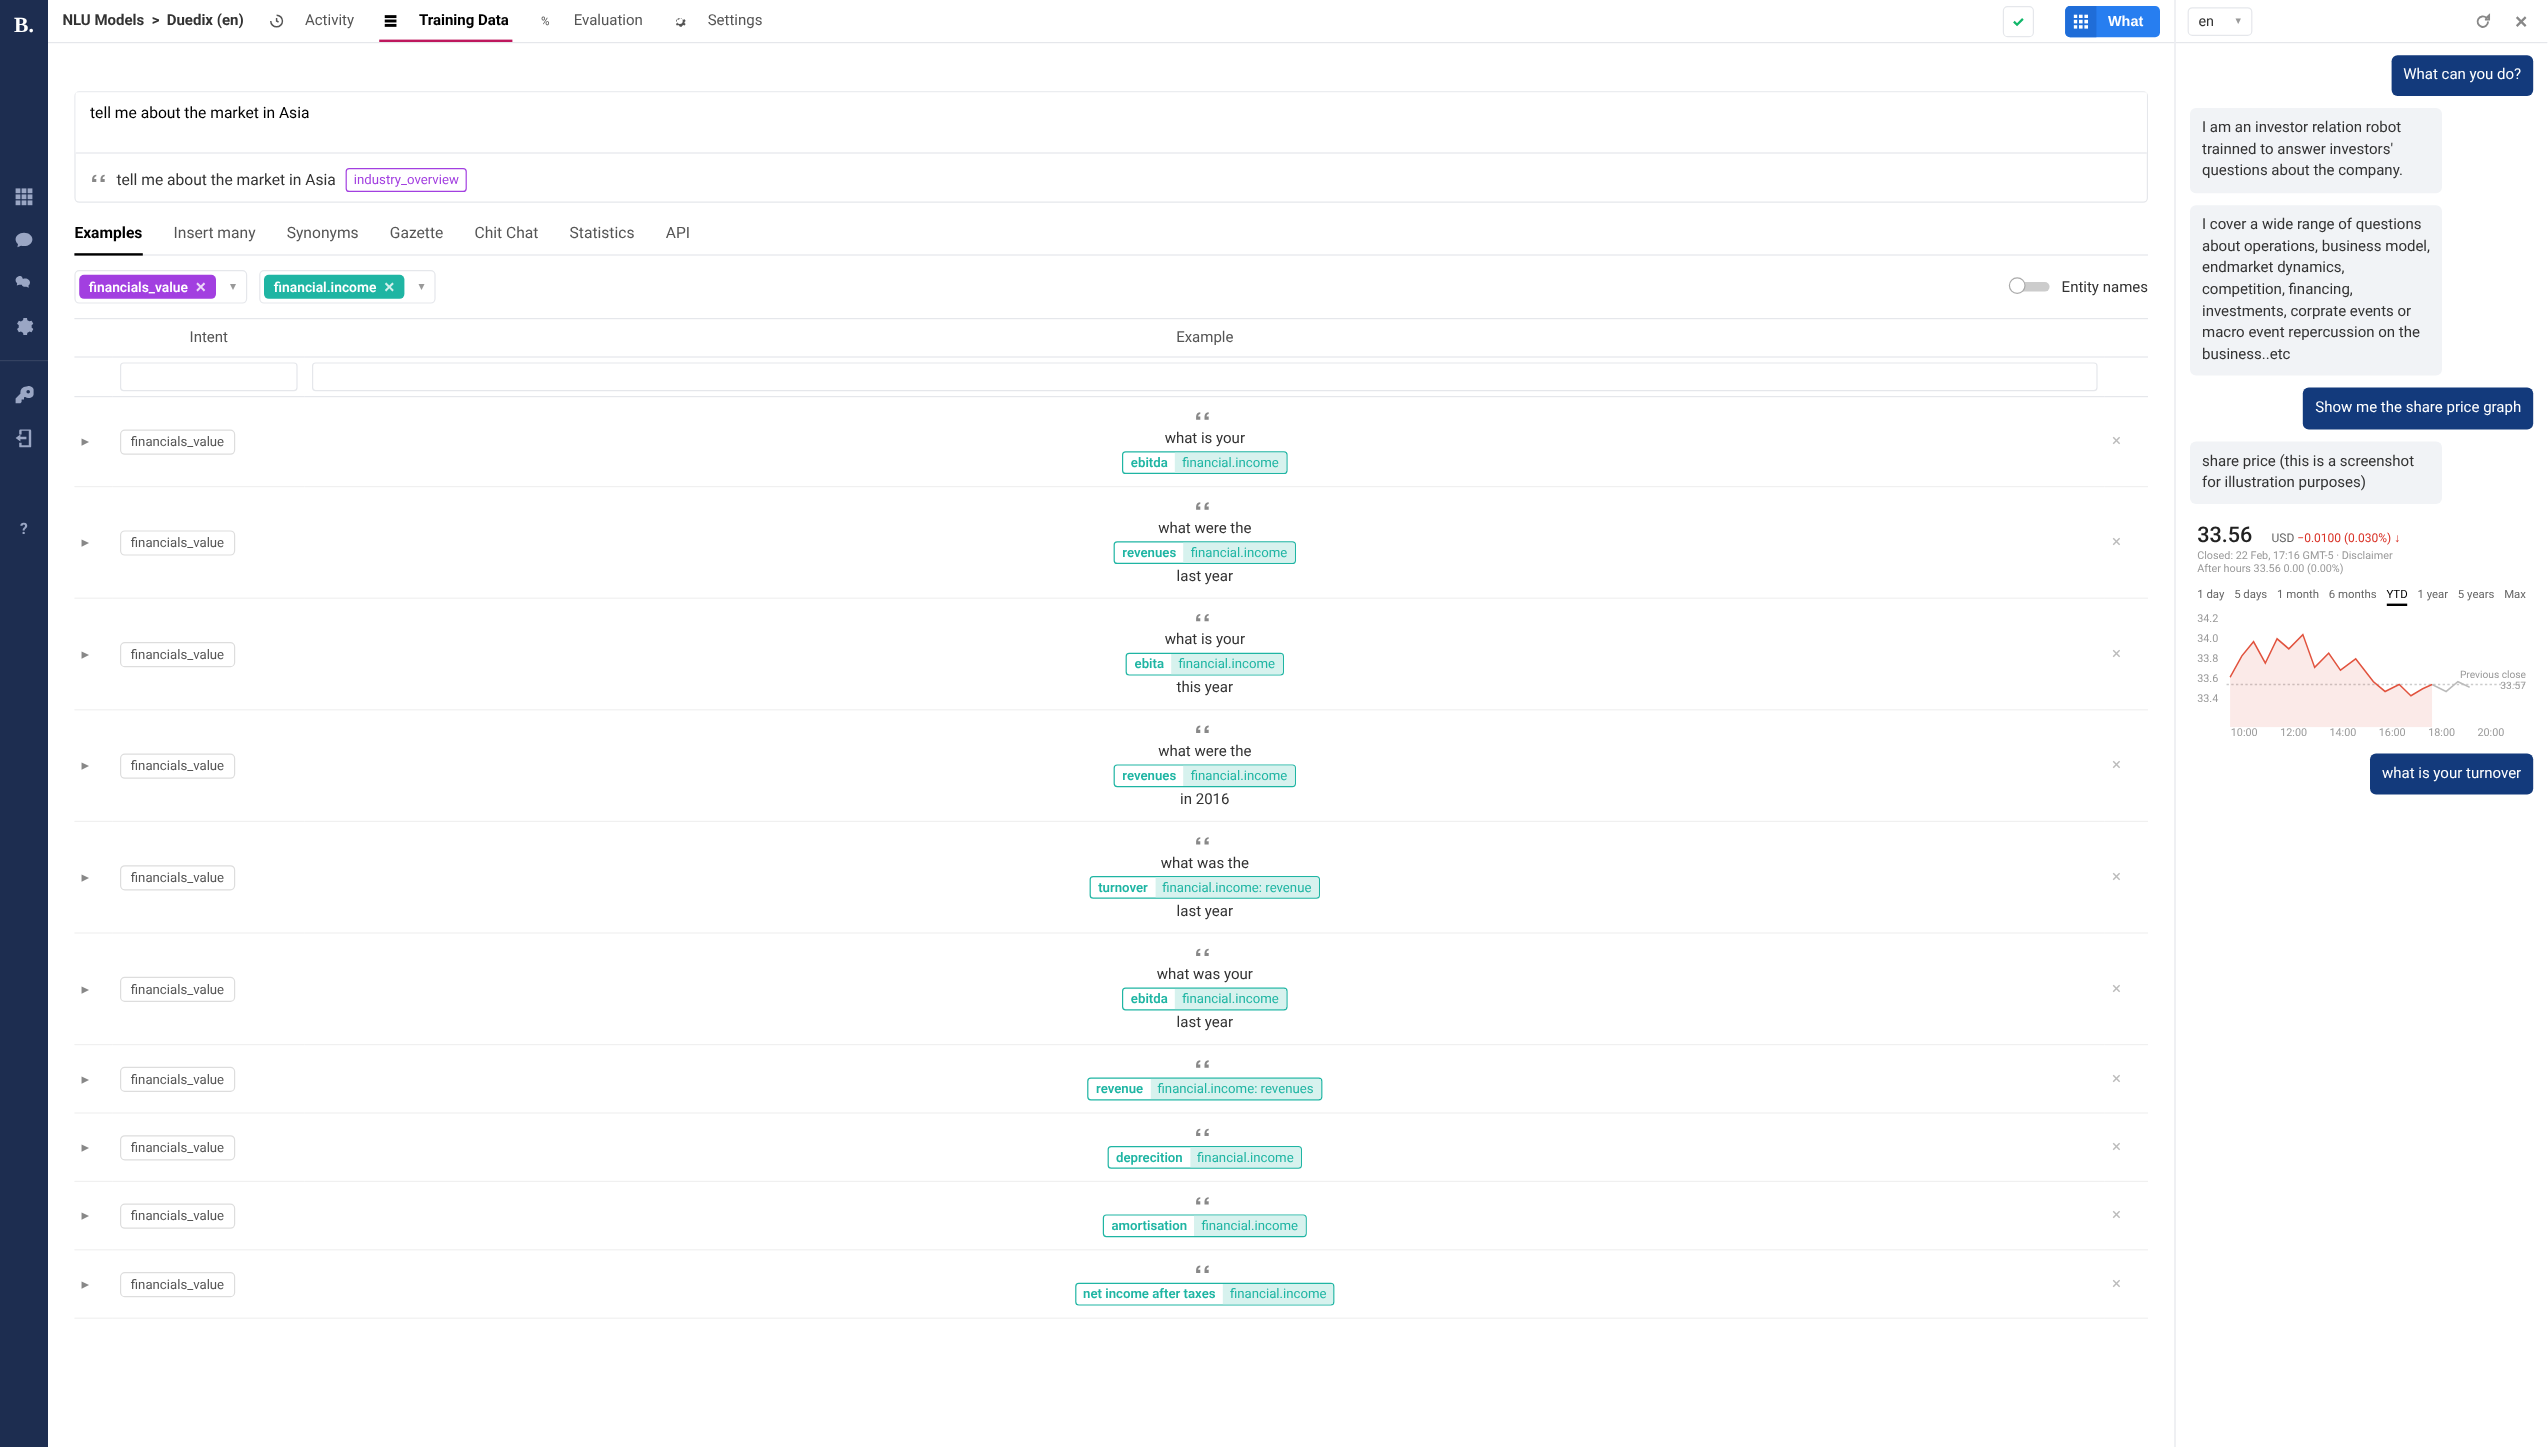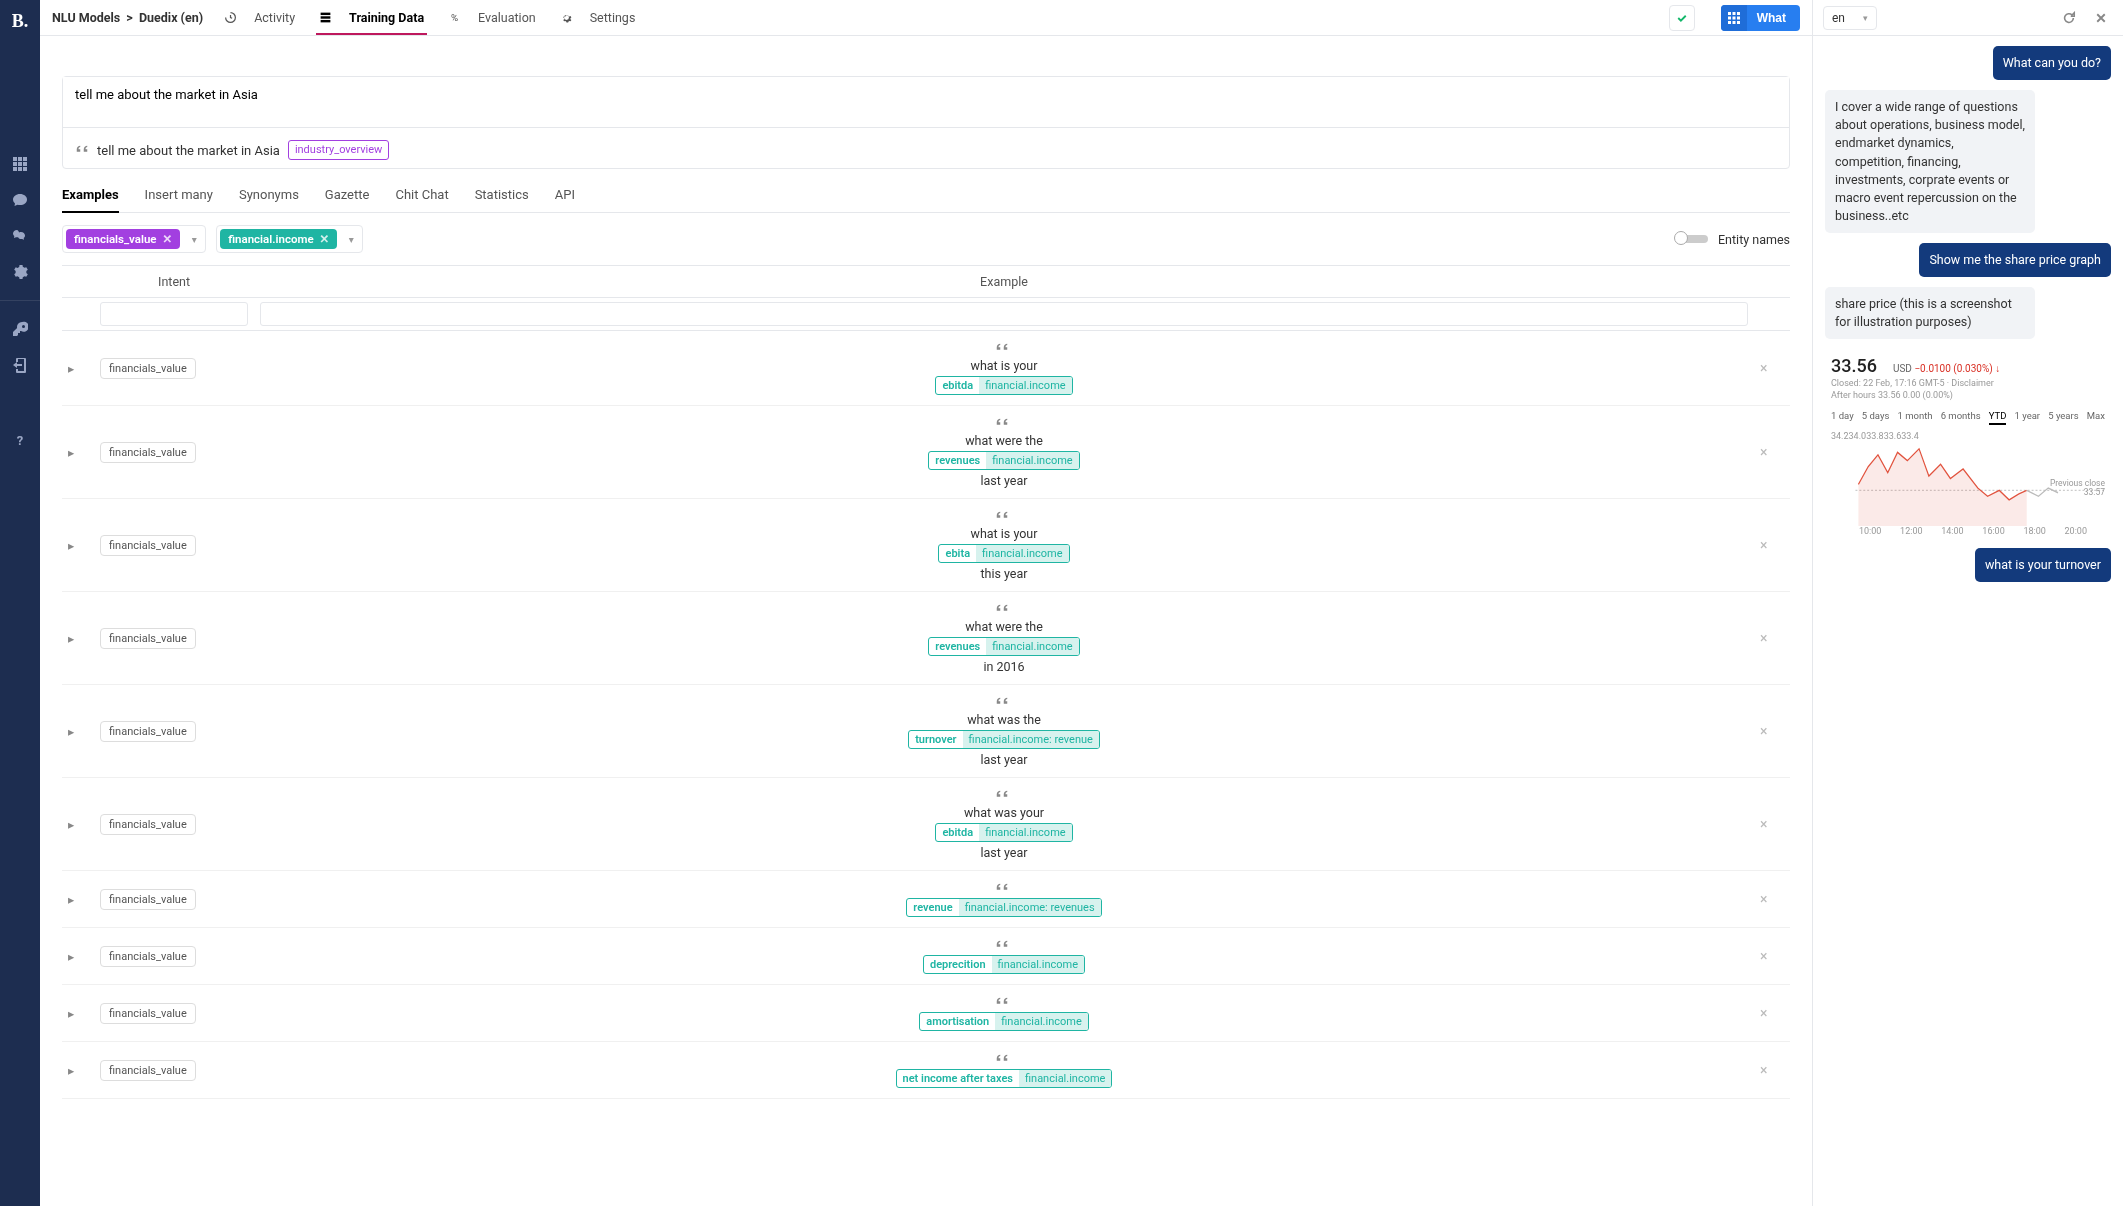--- a/index.html
+++ b/index.html
@@ -93,21 +93,21 @@
 .chart-head .price { font-size:18px; color:#222; font-weight:500; margin-right:16px; }
 .chart-head .cur { font-size:10px; }
 .chart-head .delta { color:#d93025; font-size:10px; }
 .chart-head .down-arrow { color:#d93025; }
 .chart-sub { font-size:9px; color:#999; line-height:1.3; margin-top:2px; }
 .chart-ranges { display:flex; justify-content:space-between; margin:8px 0 6px; font-size:9.5px; color:#666; }
 .chart-ranges span { cursor:pointer; }
 .chart-ranges .active { color:#000; border-bottom:2px solid #000; padding-bottom:2px; }
 .chart-area { position:relative; height:95px; }
 .chart-area svg { width:100%; height:100%; }
-.y-ticks { position:absolute; left:0; top:0; bottom:18px; display:flex; justify-content:space-between; font-size:9px; color:#999;text-align:center; }
+.y-ticks { position:absolute; left:0; top:0; bottom:18px; display:flex; flex-direction:column; justify-content:space-between; font-size:9px; color:#999;text-align:center; }
 .x-ticks { display:flex; justify-content:space-between; font-size:9px; color:#999; padding:0 18px 0 28px; }
 .prev-close { position:absolute; right:0; top:48px; font-size:8.5px; color:#999; text-align:right; line-height:1.1; }
 </style>
 </head>
 <body>
 
 <div class="app-shell">
 
   <div class="icon-rail">
     <div class="logo">B.</div>
@@ -477,20 +477,21 @@
       <div class="rp-ico">
         <svg width="12" height="12" viewBox="0 0 16 16" stroke="currentColor" stroke-width="2.5">
             <path d="M3 3l10 10M13 3L3 13"></path>
           </svg>
       </div>
     </div>
 
     <div class="convo" id="convo">
 
     <div class="msg user">What can you do?</div>
+        <div class="msg bot">I am an investor relation robot trainned to answer investors' questions about the company.</div>
         <div class="msg bot">I cover a wide range of questions about operations, business model, endmarket dynamics, competition, financing, investments, corprate events or macro event repercussion on the business..etc</div>
         <div class="msg user">Show me the share price graph</div>
         <div class="msg bot">share price (this is a screenshot for illustration purposes)</div>
         <div class="chart-card">
           <div class="chart-head"><span class="price">33.56</span><span class="cur">USD </span><span class="delta">−0.0100 (0.030%)</span> <span class="down-arrow">↓</span></div>
           <div class="chart-sub">Closed: 22 Feb, 17:16 GMT-5 · Disclaimer<br>After hours 33.56 0.00 (0.00%)</div>
           <div class="chart-ranges">
             <span class="">1 day</span>
             <span class="">5 days</span>
             <span class="">1 month</span>

